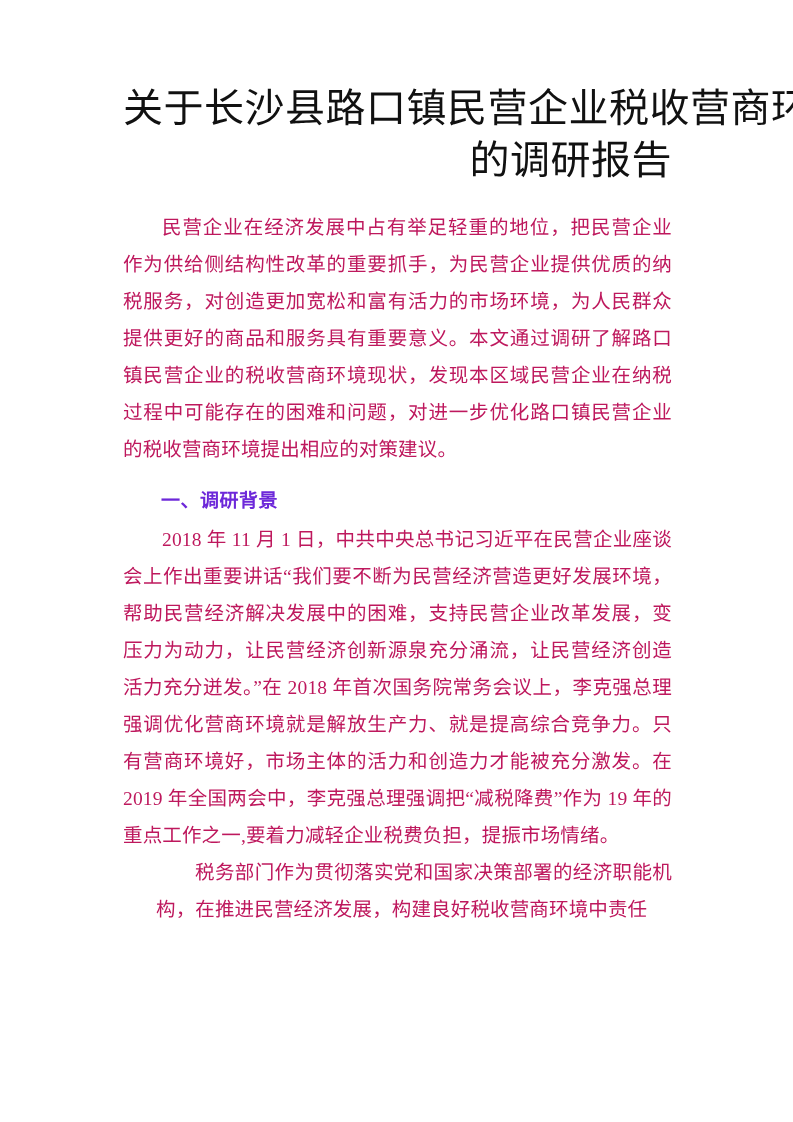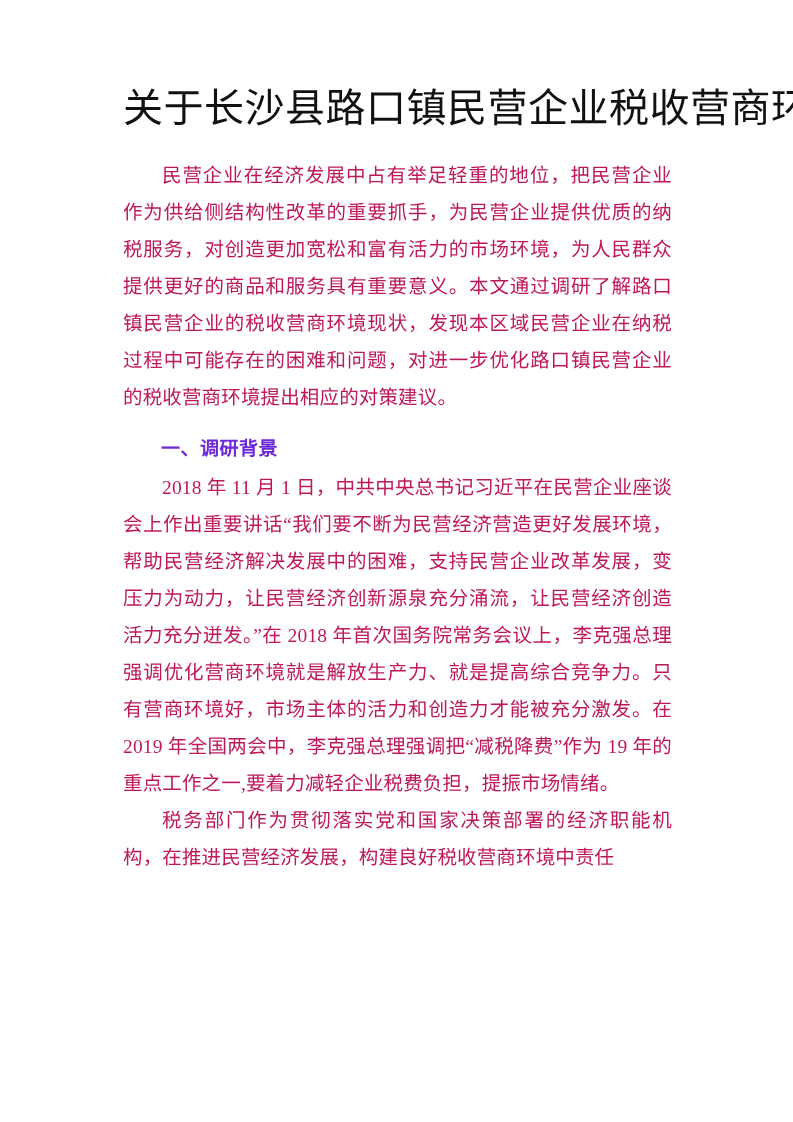--- a/index.html
+++ b/index.html
@@ -65,33 +65,35 @@
     font-size: 19.5px;
     line-height: 37px;
     text-indent: 2em;
     text-align: justify;
     text-justify: inter-character;
     letter-spacing: 0.15px;
     color: #be185d;
   }
   .body-para + .body-para {
     margin-top: 0;
+    margin-left: 33px;
   }
   .para-gap-top {
     padding-top: 22px;
   }
 </style>
 </head>
 <body>
 
 <div class="page">
   <div class="content">
 
     <h1 class="doc-title">
       <span class="title-line">关于长沙县路口镇民营企业税收营商环境</span>
+      <span class="title-line">的调研报告</span>
     </h1>
 
     <p class="body-para para-gap-top">民营企业在经济发展中占有举足轻重的地位，把民营企业作为供给侧结构性改革的重要抓手，为民营企业提供优质的纳税服务，对创造更加宽松和富有活力的市场环境，为人民群众提供更好的商品和服务具有重要意义。本文通过调研了解路口镇民营企业的税收营商环境现状，发现本区域民营企业在纳税过程中可能存在的困难和问题，对进一步优化路口镇民营企业的税收营商环境提出相应的对策建议。</p>
 
     <h2 class="section-heading">一、调研背景</h2>
 
     <p class="body-para">2018 年 11 月 1 日，中共中央总书记习近平在民营企业座谈会上作出重要讲话“我们要不断为民营经济营造更好发展环境，帮助民营经济解决发展中的困难，支持民营企业改革发展，变压力为动力，让民营经济创新源泉充分涌流，让民营经济创造活力充分迸发。”在 2018 年首次国务院常务会议上，李克强总理强调优化营商环境就是解放生产力、就是提高综合竞争力。只有营商环境好，市场主体的活力和创造力才能被充分激发。在 2019 年全国两会中，李克强总理强调把“减税降费”作为 19 年的重点工作之一,要着力减轻企业税费负担，提振市场情绪。</p>
 
     <p class="body-para">税务部门作为贯彻落实党和国家决策部署的经济职能机构，在推进民营经济发展，构建良好税收营商环境中责任</p>
 

